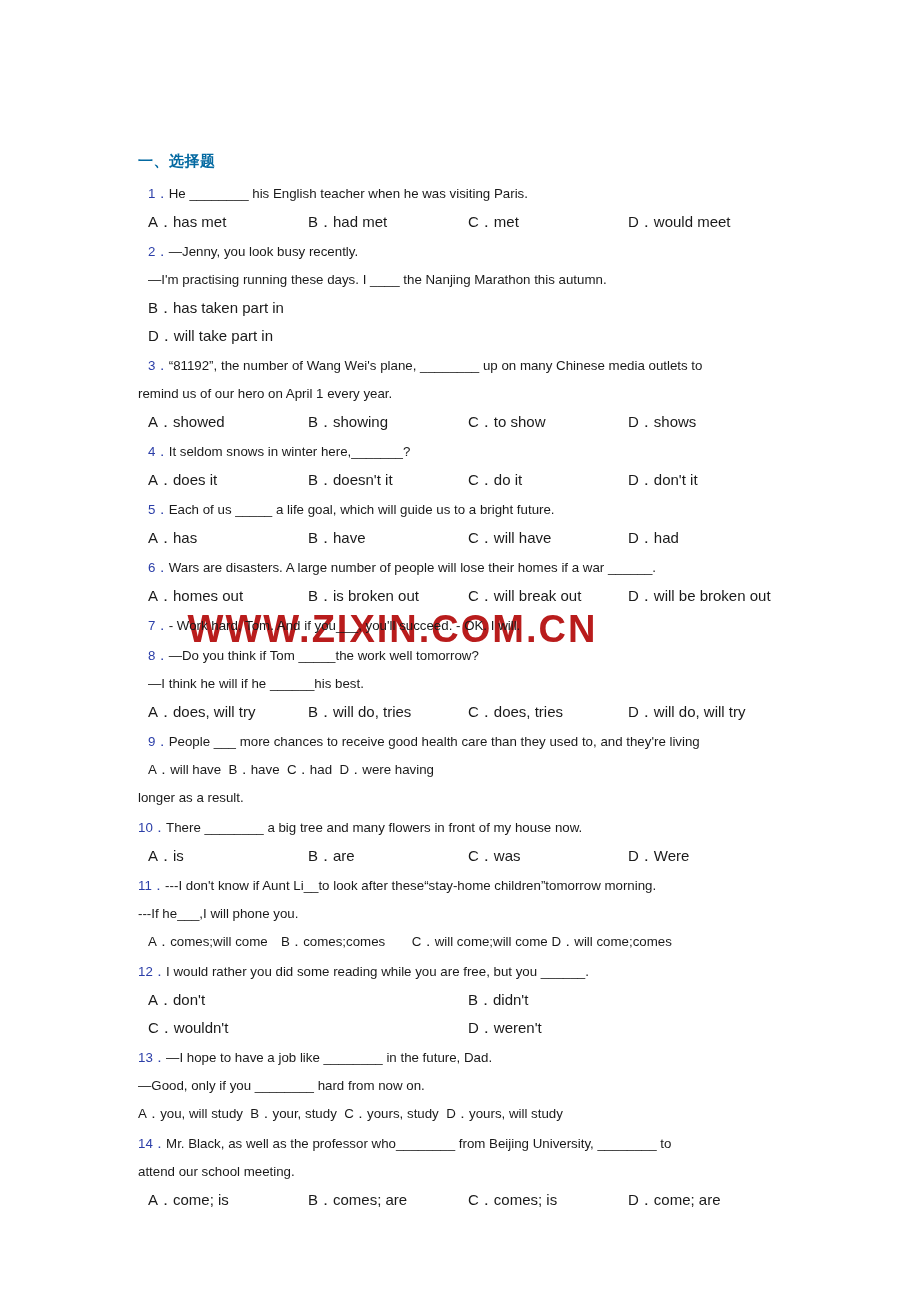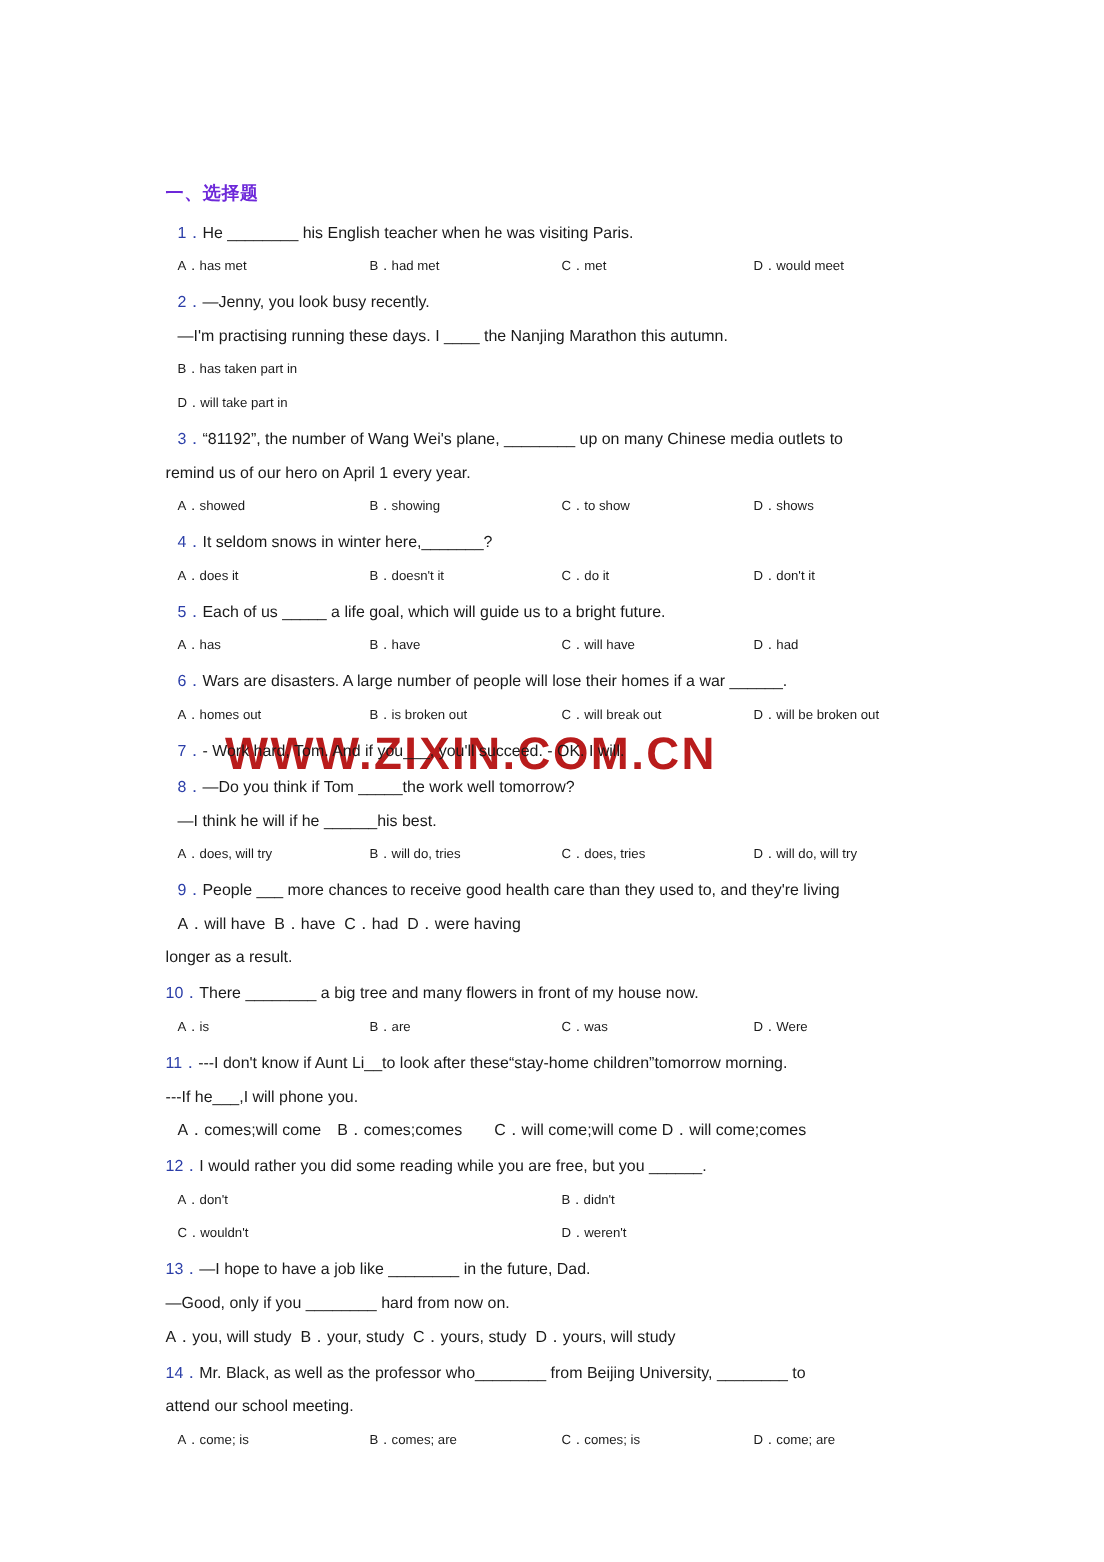--- a/index.html
+++ b/index.html
@@ -39,39 +39,39 @@
   .content {
     position: absolute;
     left: 138px;
     top: 152px;
     width: 650px;
     z-index: 2;
   }
   .section-title {
     font-size: 15px;
     font-weight: bold;
-    color: #6d28d9;
+    color: #0369a1;
     margin: 0 0 9px 0;
     letter-spacing: 0.5px;
   }
   .q {
     margin: 0 0 2px 0;
   }
   .line {
     font-size: 13.3px;
     line-height: 28px;
     color: #1a1a1a;
     white-space: pre-wrap;
   }
   .num {
     color: #2b3ea8;
   }
   .opts {
     display: flex;
-    font-size: 11px;
+    font-size: 15px;
     line-height: 28px;
   }
   .opts.c4 > div { width: 25%; }
   .opts.c2 > div { width: 50%; }
   .indent {
     padding-left: 10px;
   }
   .noindent { padding-left: 0; }
 </style>
 </head>

